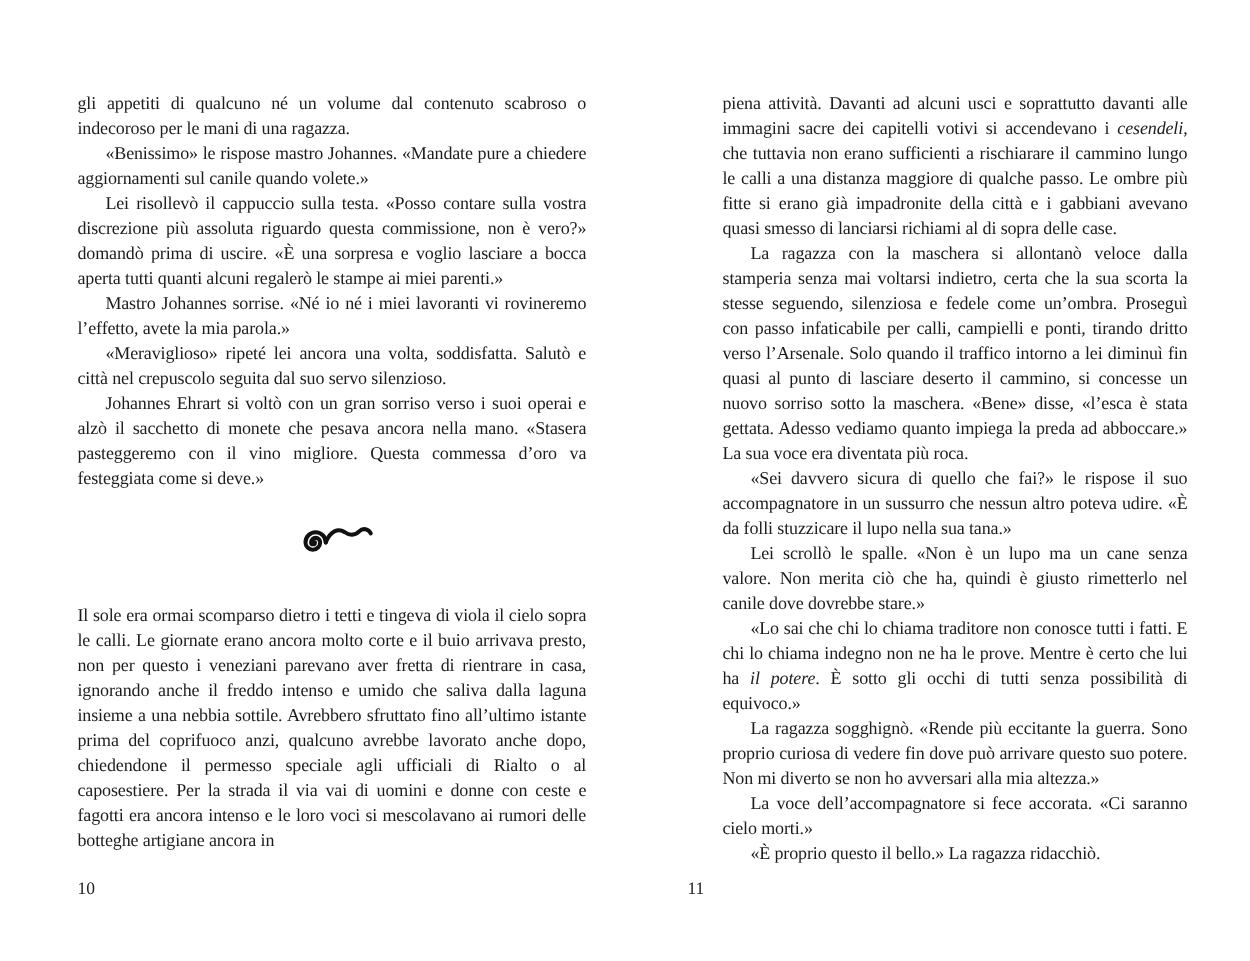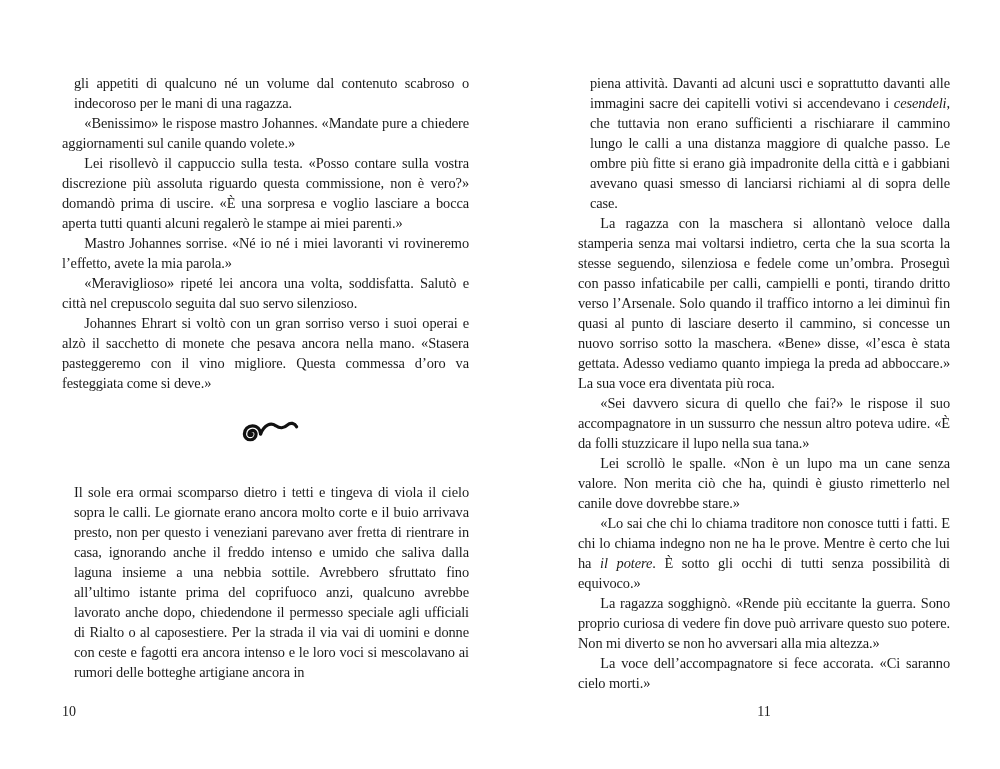--- a/index.html
+++ b/index.html
@@ -27,35 +27,35 @@
     line-height: 20px;
     text-align: justify;
     letter-spacing: -0.1px;
     -webkit-hyphens: auto;
     hyphens: auto;
   }
   .para {
     margin: 0;
     text-indent: 1.55em;
   }
-  .para.no-indent { text-indent: 0; margin-left: 12px; }
+  .para.no-indent { text-indent: 0; }
   .para em { font-style: italic; }
   .ornament {
     text-align: center;
     margin: 22px 0 26px 0;
   }
   .ornament svg { display: inline-block; }
   .folio {
     position: absolute;
     top: 704px;
     font-size: 14px;
     color: #222222;
   }
   .folio-left  { left: 62px; }
-  .folio-right { left: 578px; width: 372px; text-align: center; }
+  .folio-right { left: 550px; width: 372px; text-align: left; }
 </style>
 </head>
 <body>
 
 <div class="spread">
 
   <section class="page page-left-pos">
     <div class="page-body">
         <p class="para no-indent"><span>gli appetiti di qualcuno né un volume dal contenuto scabroso o indecoroso per le mani di una ragazza.</span></p>
         <p class="para"><span>«Benissimo» le rispose mastro Johannes. «Mandate pure a chiedere aggiornamenti sul canile quando volete.»</span></p>
@@ -77,19 +77,20 @@
 
   <section class="page page-right-pos">
     <div class="page-body">
         <p class="para no-indent"><span>piena attività. Davanti ad alcuni usci e soprattutto davanti alle immagini sacre dei capitelli votivi si accendevano i </span><em>cesendeli</em><span>, che tuttavia non erano sufficienti a rischiarare il cammino lungo le calli a una distanza maggiore di qualche passo. Le ombre più fitte si erano già impadronite della città e i gabbiani avevano quasi smesso di lanciarsi richiami al di sopra delle case.</span></p>
         <p class="para"><span>La ragazza con la maschera si allontanò veloce dalla stamperia senza mai voltarsi indietro, certa che la sua scorta la stesse seguendo, silenziosa e fedele come un’ombra. Proseguì con passo infaticabile per calli, campielli e ponti, tirando dritto verso l’Arsenale. Solo quando il traffico intorno a lei diminuì fin quasi al punto di lasciare deserto il cammino, si concesse un nuovo sorriso sotto la maschera. «Bene» disse, «l’esca è stata gettata. Adesso vediamo quanto impiega la preda ad abboccare.» La sua voce era diventata più roca.</span></p>
         <p class="para"><span>«Sei davvero sicura di quello che fai?» le rispose il suo accompagnatore in un sussurro che nessun altro poteva udire. «È da folli stuzzicare il lupo nella sua tana.»</span></p>
         <p class="para"><span>Lei scrollò le spalle. «Non è un lupo ma un cane senza valore. Non merita ciò che ha, quindi è giusto rimetterlo nel canile dove dovrebbe stare.»</span></p>
         <p class="para"><span>«Lo sai che chi lo chiama traditore non conosce tutti i fatti. E chi lo chiama indegno non ne ha le prove. Mentre è certo che lui ha </span><em>il potere</em><span>. È sotto gli occhi di tutti senza possibilità di equivoco.»</span></p>
         <p class="para"><span>La ragazza sogghignò. «Rende più eccitante la guerra. Sono proprio curiosa di vedere fin dove può arrivare questo suo potere. Non mi diverto se non ho avversari alla mia altezza.»</span></p>
         <p class="para"><span>La voce dell’accompagnatore si fece accorata. «Ci saranno cielo morti.»</span></p>
+        <p class="para"><span>«È proprio questo il bello.» La ragazza ridacchiò.</span></p>
       </div>
   </section>
 
   <div class="folio folio-left">10</div>
   <div class="folio folio-right">11</div>
 
 </div>
 
 </body></html>

